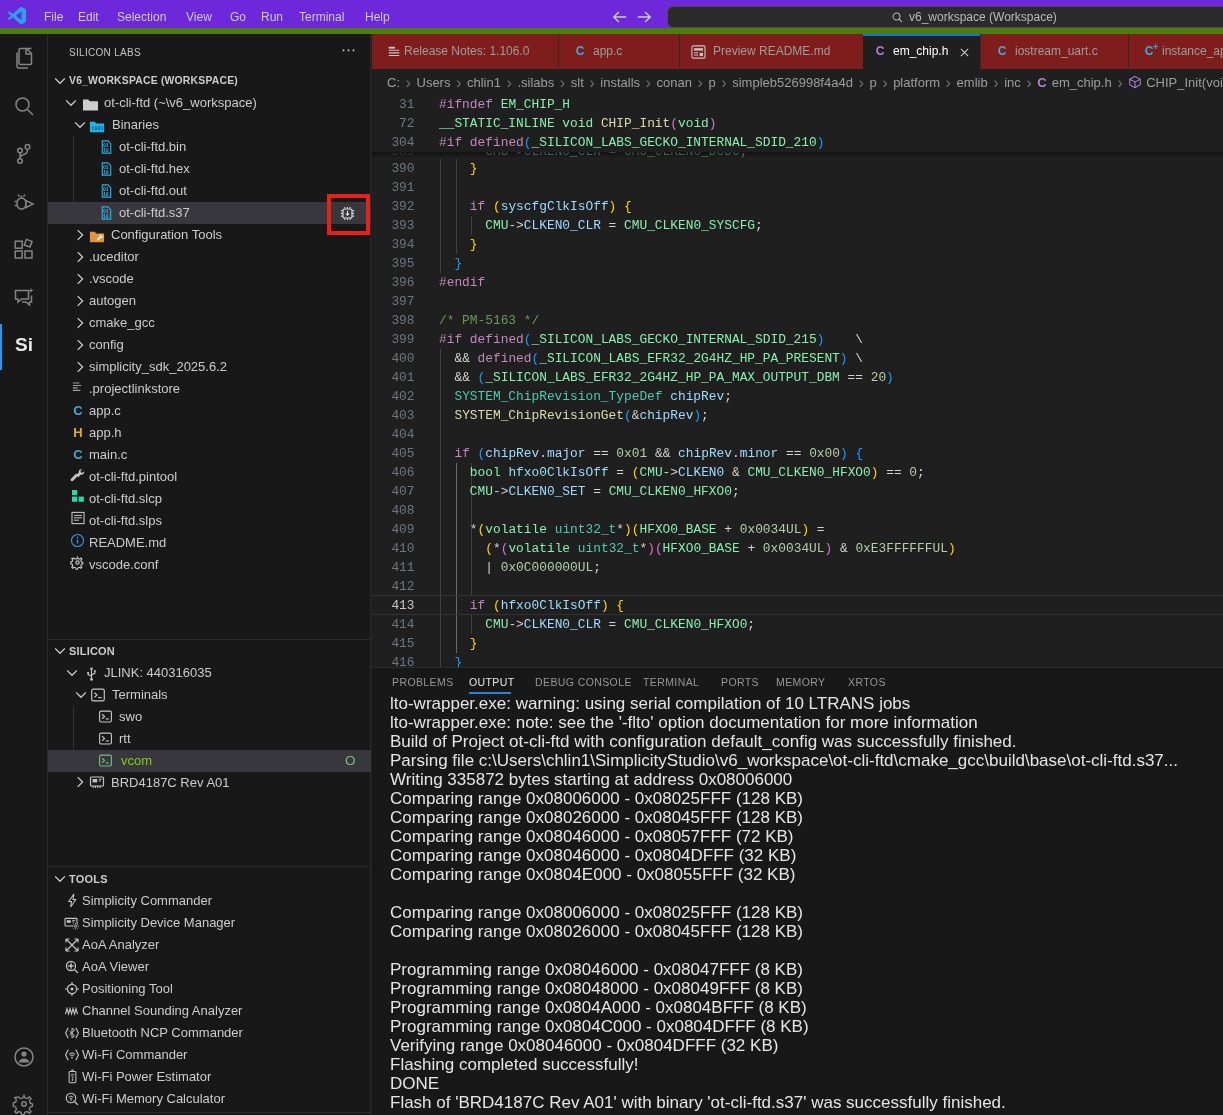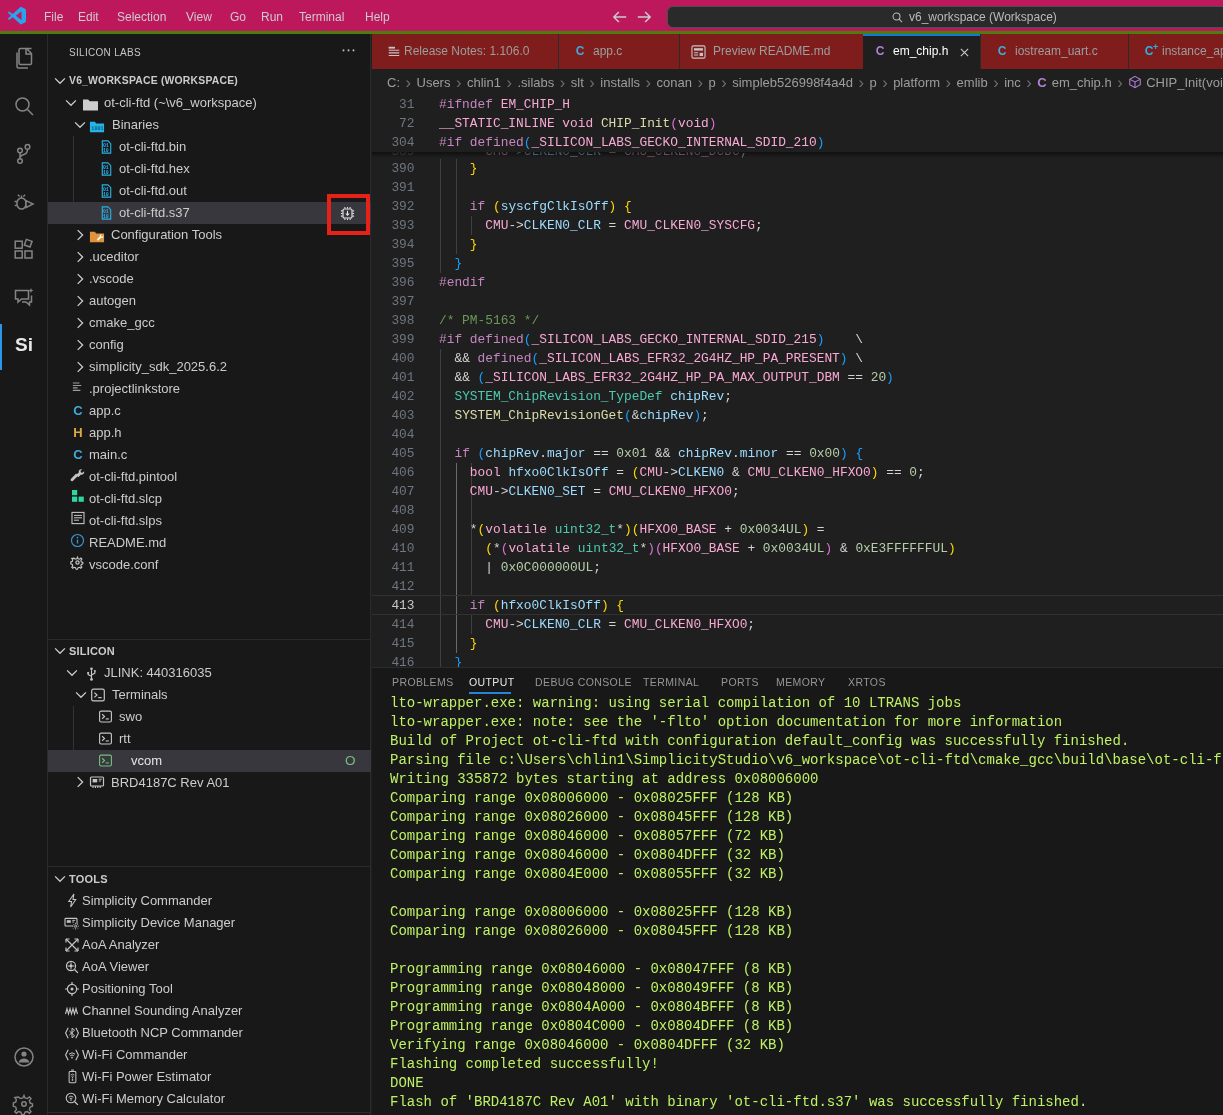--- a/index.html
+++ b/index.html
@@ -4,22 +4,22 @@
 <style>
 *{margin:0;padding:0;box-sizing:border-box}
 html,body{width:1223px;height:1115px;overflow:hidden;background:#1f1f1f;font-family:"Liberation Sans",sans-serif}
 #app{position:relative;width:1223px;height:1115px;background:#1f1f1f;overflow:hidden}
 .a{position:absolute}
 .t{position:absolute;height:22px;line-height:22px;font-size:13px;color:#cccccc;white-space:pre}
 .hd{position:absolute;height:22px;line-height:22px;font-size:11px;font-weight:bold;color:#cccccc;letter-spacing:.2px}
 .i{position:absolute}
 .cl{position:absolute;left:439px;height:19px;line-height:19px;font-family:"Liberation Mono",monospace;font-size:12.85px;white-space:pre;color:#d4d4d4}
 .ln{position:absolute;left:372px;width:42.5px;text-align:right;height:19px;line-height:19px;font-family:"Liberation Mono",monospace;font-size:12.85px;color:#6e7681}
-.pl{position:absolute;left:390px;height:19px;line-height:19px;font-family:Liberation Mono, monospace;font-size:14px;color:#bef264;white-space:pre}
-.k{color:#C586C0}.b{color:#f9a8d4}.v{color:#9CDCFE}.t2{color:#4EC9B0}.f{color:#DCDCAA}.n{color:#B5CEA8}.c{color:#6A9955}.o{color:#d4d4d4}.g{color:#FFD700}.p{color:#DA70D6}.u{color:#179FFF}
+.pl{position:absolute;left:390px;height:19px;line-height:19px;font-family:Liberation Sans, sans-serif;font-size:17px;color:#e5e5e5;white-space:pre}
+.k{color:#C586C0}.b{color:#86efac}.v{color:#9CDCFE}.t2{color:#4EC9B0}.f{color:#DCDCAA}.n{color:#B5CEA8}.c{color:#6A9955}.o{color:#d4d4d4}.g{color:#FFD700}.p{color:#DA70D6}.u{color:#179FFF}
 .tl{position:absolute;top:0;height:35px;line-height:35px;font-size:12px}
 .gd{position:absolute;width:1px;background:#404040}
 .bs{margin:0 5.5px;color:#6e6e6e;font-weight:normal;font-size:16.5px}
 .pt{position:absolute;height:22px;line-height:22px;font-size:10.5px;color:#969696;letter-spacing:.4px}
 </style>
 </head>
 <body>
 <div id="app">
 <svg width="0" height="0" style="position:absolute">
 <defs>
@@ -34,21 +34,21 @@
           <text x="4.2" y="8" font-size="5.2" font-family="Liberation Mono" fill="#29b1e6" font-weight="bold">01</text>
           <text x="4.2" y="13.4" font-size="5.2" font-family="Liberation Mono" fill="#29b1e6" font-weight="bold">10</text>
         </symbol>
 <symbol id="term" viewBox="0 0 16 16">
           <rect x="1.7" y="2.2" width="12.6" height="11.6" rx="1.6" fill="none" stroke="currentColor" stroke-width="1.2"></rect>
           <path d="M4.4 5.6 7 8l-2.6 2.4" fill="none" stroke="currentColor" stroke-width="1.2"></path>
           <path d="M8.2 10.6h3.4" stroke="currentColor" stroke-width="1.2"></path>
         </symbol>
 </defs>
 </svg>
-<div class="a" style="left:0;top:0;width:1223px;height:34px;background:#be185d;border-bottom:3px solid #4d7c0f">
+<div class="a" style="left:0;top:0;width:1223px;height:34px;background:#6d28d9;border-bottom:6px solid #4d7c0f">
   <svg class="a" style="left:8px;top:7px" width="18" height="18" viewBox="0 0 100 100">
         <path fill="#2ba3ea" d="M96.5 10.7 75 .4a6.5 6.5 0 0 0-7.4 1.3L26.2 39.4 8.2 25.7a4.4 4.4 0 0 0-5.6.3L1 27.4a4.4 4.4 0 0 0 0 6.4L16.6 48 1 62.2a4.4 4.4 0 0 0 0 6.4l1.6 1.5a4.4 4.4 0 0 0 5.6.3l18-13.7 41.4 37.6a6.5 6.5 0 0 0 7.4 1.3l21.5-10.4A6.5 6.5 0 0 0 100 79.4V16.6a6.5 6.5 0 0 0-3.5-5.9zM75 72.5 43.6 48 75 23.5z"></path>
       </svg>
   <span class="a" style="left:44px;top:0;height:34px;line-height:34px;font-size:12px;color:#cccccc">File</span>
   <span class="a" style="left:78px;top:0;height:34px;line-height:34px;font-size:12px;color:#cccccc">Edit</span>
   <span class="a" style="left:117px;top:0;height:34px;line-height:34px;font-size:12px;color:#cccccc">Selection</span>
   <span class="a" style="left:186px;top:0;height:34px;line-height:34px;font-size:12px;color:#cccccc">View</span>
   <span class="a" style="left:230px;top:0;height:34px;line-height:34px;font-size:12px;color:#cccccc">Go</span>
   <span class="a" style="left:261px;top:0;height:34px;line-height:34px;font-size:12px;color:#cccccc">Run</span>
   <span class="a" style="left:299px;top:0;height:34px;line-height:34px;font-size:12px;color:#cccccc">Terminal</span>
@@ -259,21 +259,21 @@
       </svg>
   <span class="t" style="left:71px;top:672px">swo</span>
   <svg class="i" style="left:50px;top:697px;color:#c5c5c5" width="15" height="15">
         <use href="#term"></use>
       </svg>
   <span class="t" style="left:71px;top:694px">rtt</span>
   <div class="a" style="left:0;top:716px;width:323px;height:22px;background:#37373d"></div>
   <svg class="i" style="left:50px;top:719px;color:#74bd80" width="15" height="15">
         <use href="#term"></use>
       </svg>
-  <span class="t" style="left:83px;top:716px;color:#e5e5e5">vcom</span>
+  <span class="t" style="left:73px;top:716px;color:#84cc16">vcom</span>
   <span class="a" style="left:297px;top:716px;height:22px;line-height:22px;font-size:13.5px;color:#74bd80">O</span>
   <svg class="i" style="left:24px;top:740px" width="16" height="16">
         <use href="#cvr"></use>
       </svg>
   <svg class="i" style="left:41px;top:740px" width="16" height="16" viewBox="0 0 16 16">
         <rect x="1.5" y="3" width="13" height="9" rx="1" fill="none" stroke="#c5c5c5" stroke-width="1.2"></rect>
         <rect x="3.6" y="5" width="4.6" height="3.4" fill="#c5c5c5"></rect>
         <path d="M9.8 5.2h3M9.8 7h2" stroke="#c5c5c5" stroke-width="1"></path>
         <path d="M4 12v2M6.4 12v2M8.8 12v2M11.2 12v2" stroke="#c5c5c5" stroke-width="1.1"></path>
       </svg>

